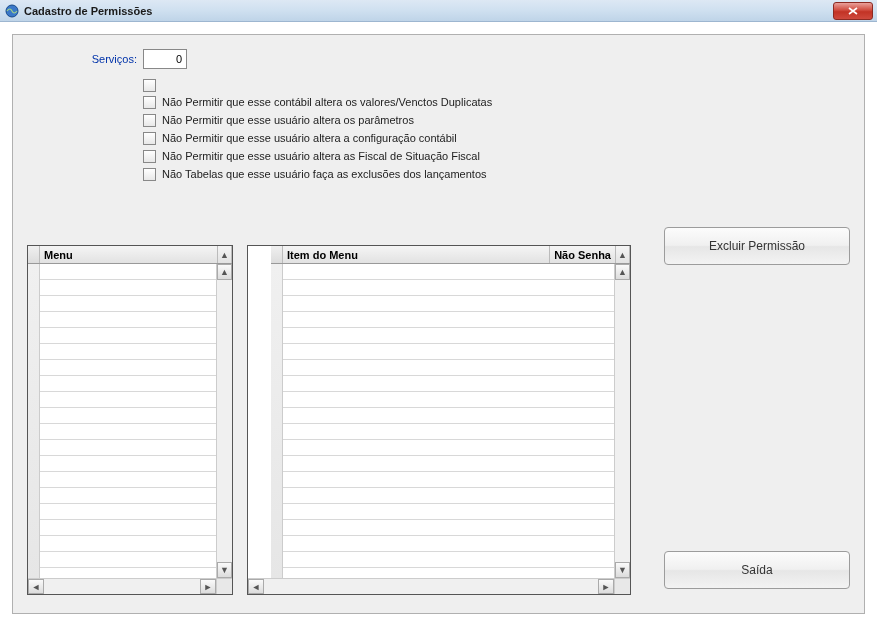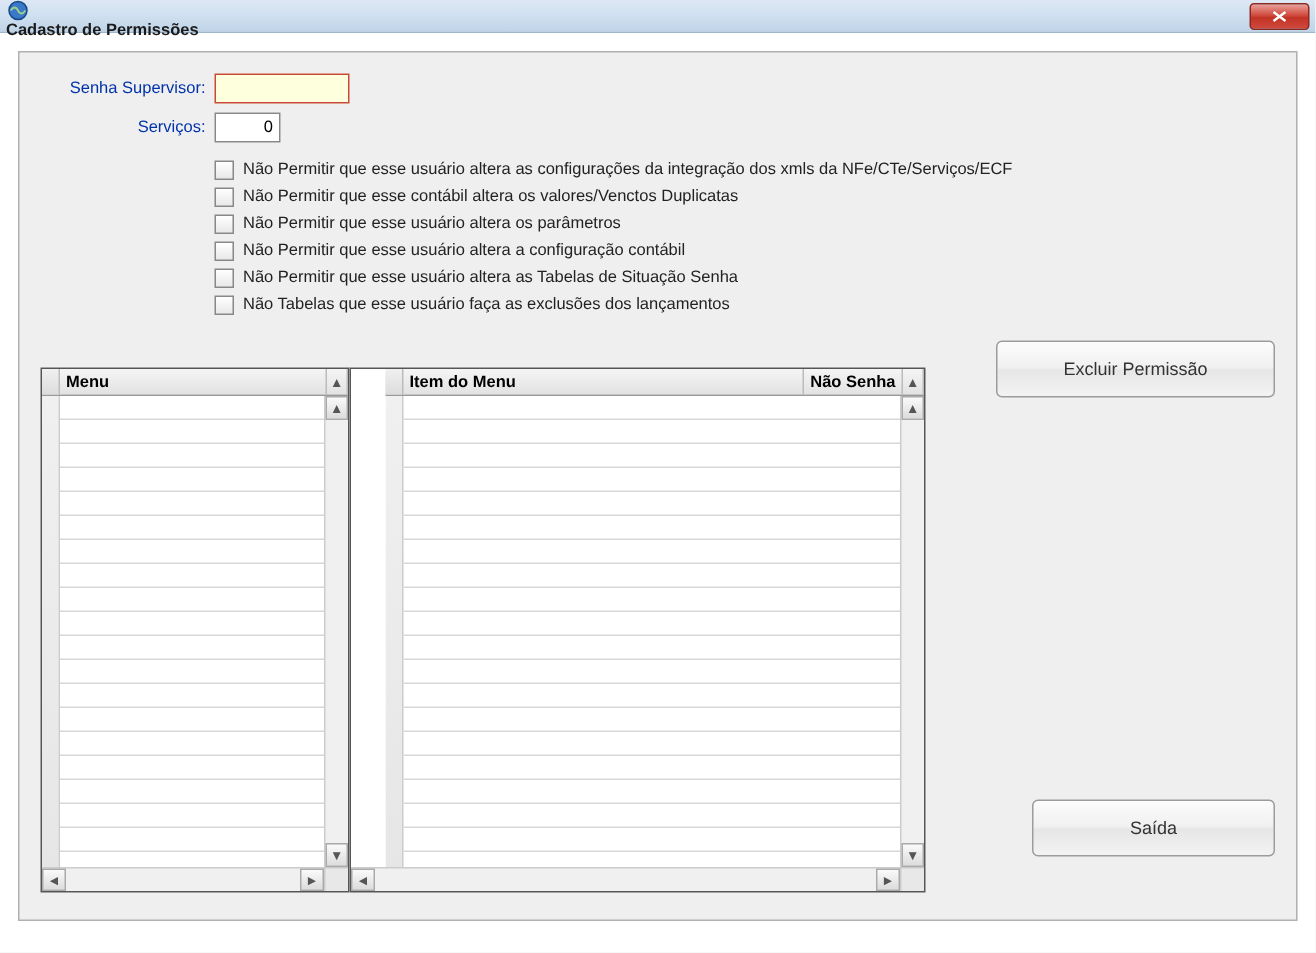--- a/index.html
+++ b/index.html
@@ -11,24 +11,23 @@
     background: #ffffff;
     width: 877px;
     height: 635px;
     overflow: hidden;
   }
   .titlebar {
     height: 22px;
     background: linear-gradient(to bottom, #dde8f4 0%, #cfe0f0 50%, #bfd4e8 100%);
     border-bottom: 1px solid #9db6d0;
     display: flex;
-    align-items: flex-start;
+    align-items: center;
     padding: 0 4px;
     position: relative;
-    flex-direction: column;
   }
   .titlebar .icon {
     width: 16px; height: 16px;
     margin-right: 4px;
     display: inline-flex; align-items: center; justify-content: center;
   }
   .titlebar .title {
     font-weight: bold;
     color: #1a1a1a;
     font-size: 11px;
@@ -103,20 +102,21 @@
   }
   .checkbox-row span {
     color: #222;
     font-size: 11px;
   }
   .grids-row {
     position: absolute;
     left: 14px;
     top: 210px;
     display: flex;
+    gap: 14px;
   }
   .grid {
     border: 1px solid #555;
     background: #fff;
     position: relative;
   }
   .grid.menu { width: 206px; height: 350px; }
   .grid.items { width: 384px; height: 350px; padding-left: 23px; }
   .grid-header {
     height: 18px;
@@ -207,22 +207,22 @@
     border: 1px solid #9c9c9c;
     border-radius: 4px;
     color: #333;
     font-size: 12px;
     cursor:pointer;
     display:flex;align-items:center;justify-content:center;
   }
   .btn-saida {
     position:absolute;
     right:14px;
-    bottom:42px;
-    width:162px;
+    bottom:24px;
+    width:186px;
     height:38px;
   }
 </style>
 </head>
 <body>
 
 <div class="titlebar">
   <span class="icon">
     <svg width="14" height="14" viewBox="0 0 14 14">
       <circle cx="7" cy="7" r="6" fill="#3a78c8" stroke="#164a8a" stroke-width="1"></circle>
@@ -234,48 +234,43 @@
     <svg width="10" height="8" viewBox="0 0 10 8">
       <path d="M1 1 L9 7 M9 1 L1 7" stroke="#fff" stroke-width="1.6"></path>
     </svg>
   </div>
 </div>
 
 <div class="content-wrap">
   <div class="panel">
 
     <div class="form-row">
-      <label>Senha Supervisor:</label>
-      <input type="password" class="supervisor-input" value="" style="">
-    </div>
-    <div class="form-row">
       <label>Serviços:</label>
       <input type="text" class="usuario-input" value="0" style="">
     </div>
 
     <div class="checkbox-block">
       <div class="checkbox-row">
         <div class="cb"></div>
-        <span>Não Permitir que esse usuário altera as configurações da integração dos xmls da NFe/CTe/Serviços/ECF</span>
       </div>
       <div class="checkbox-row">
         <div class="cb"></div>
         <span>Não Permitir que esse contábil altera os valores/Venctos Duplicatas</span>
       </div>
       <div class="checkbox-row">
         <div class="cb"></div>
         <span>Não Permitir que esse usuário altera os parâmetros</span>
       </div>
       <div class="checkbox-row">
         <div class="cb"></div>
         <span>Não Permitir que esse usuário altera a configuração contábil</span>
       </div>
       <div class="checkbox-row">
         <div class="cb"></div>
-        <span>Não Permitir que esse usuário altera as Tabelas de Situação Senha</span>
+        <span>Não Permitir que esse usuário altera as Fiscal de Situação Fiscal</span>
       </div>
       <div class="checkbox-row">
         <div class="cb"></div>
         <span>Não Tabelas que esse usuário faça as exclusões dos lançamentos</span>
       </div>
     </div>
 
     <div class="grids-row">
 
       <div class="grid menu">

